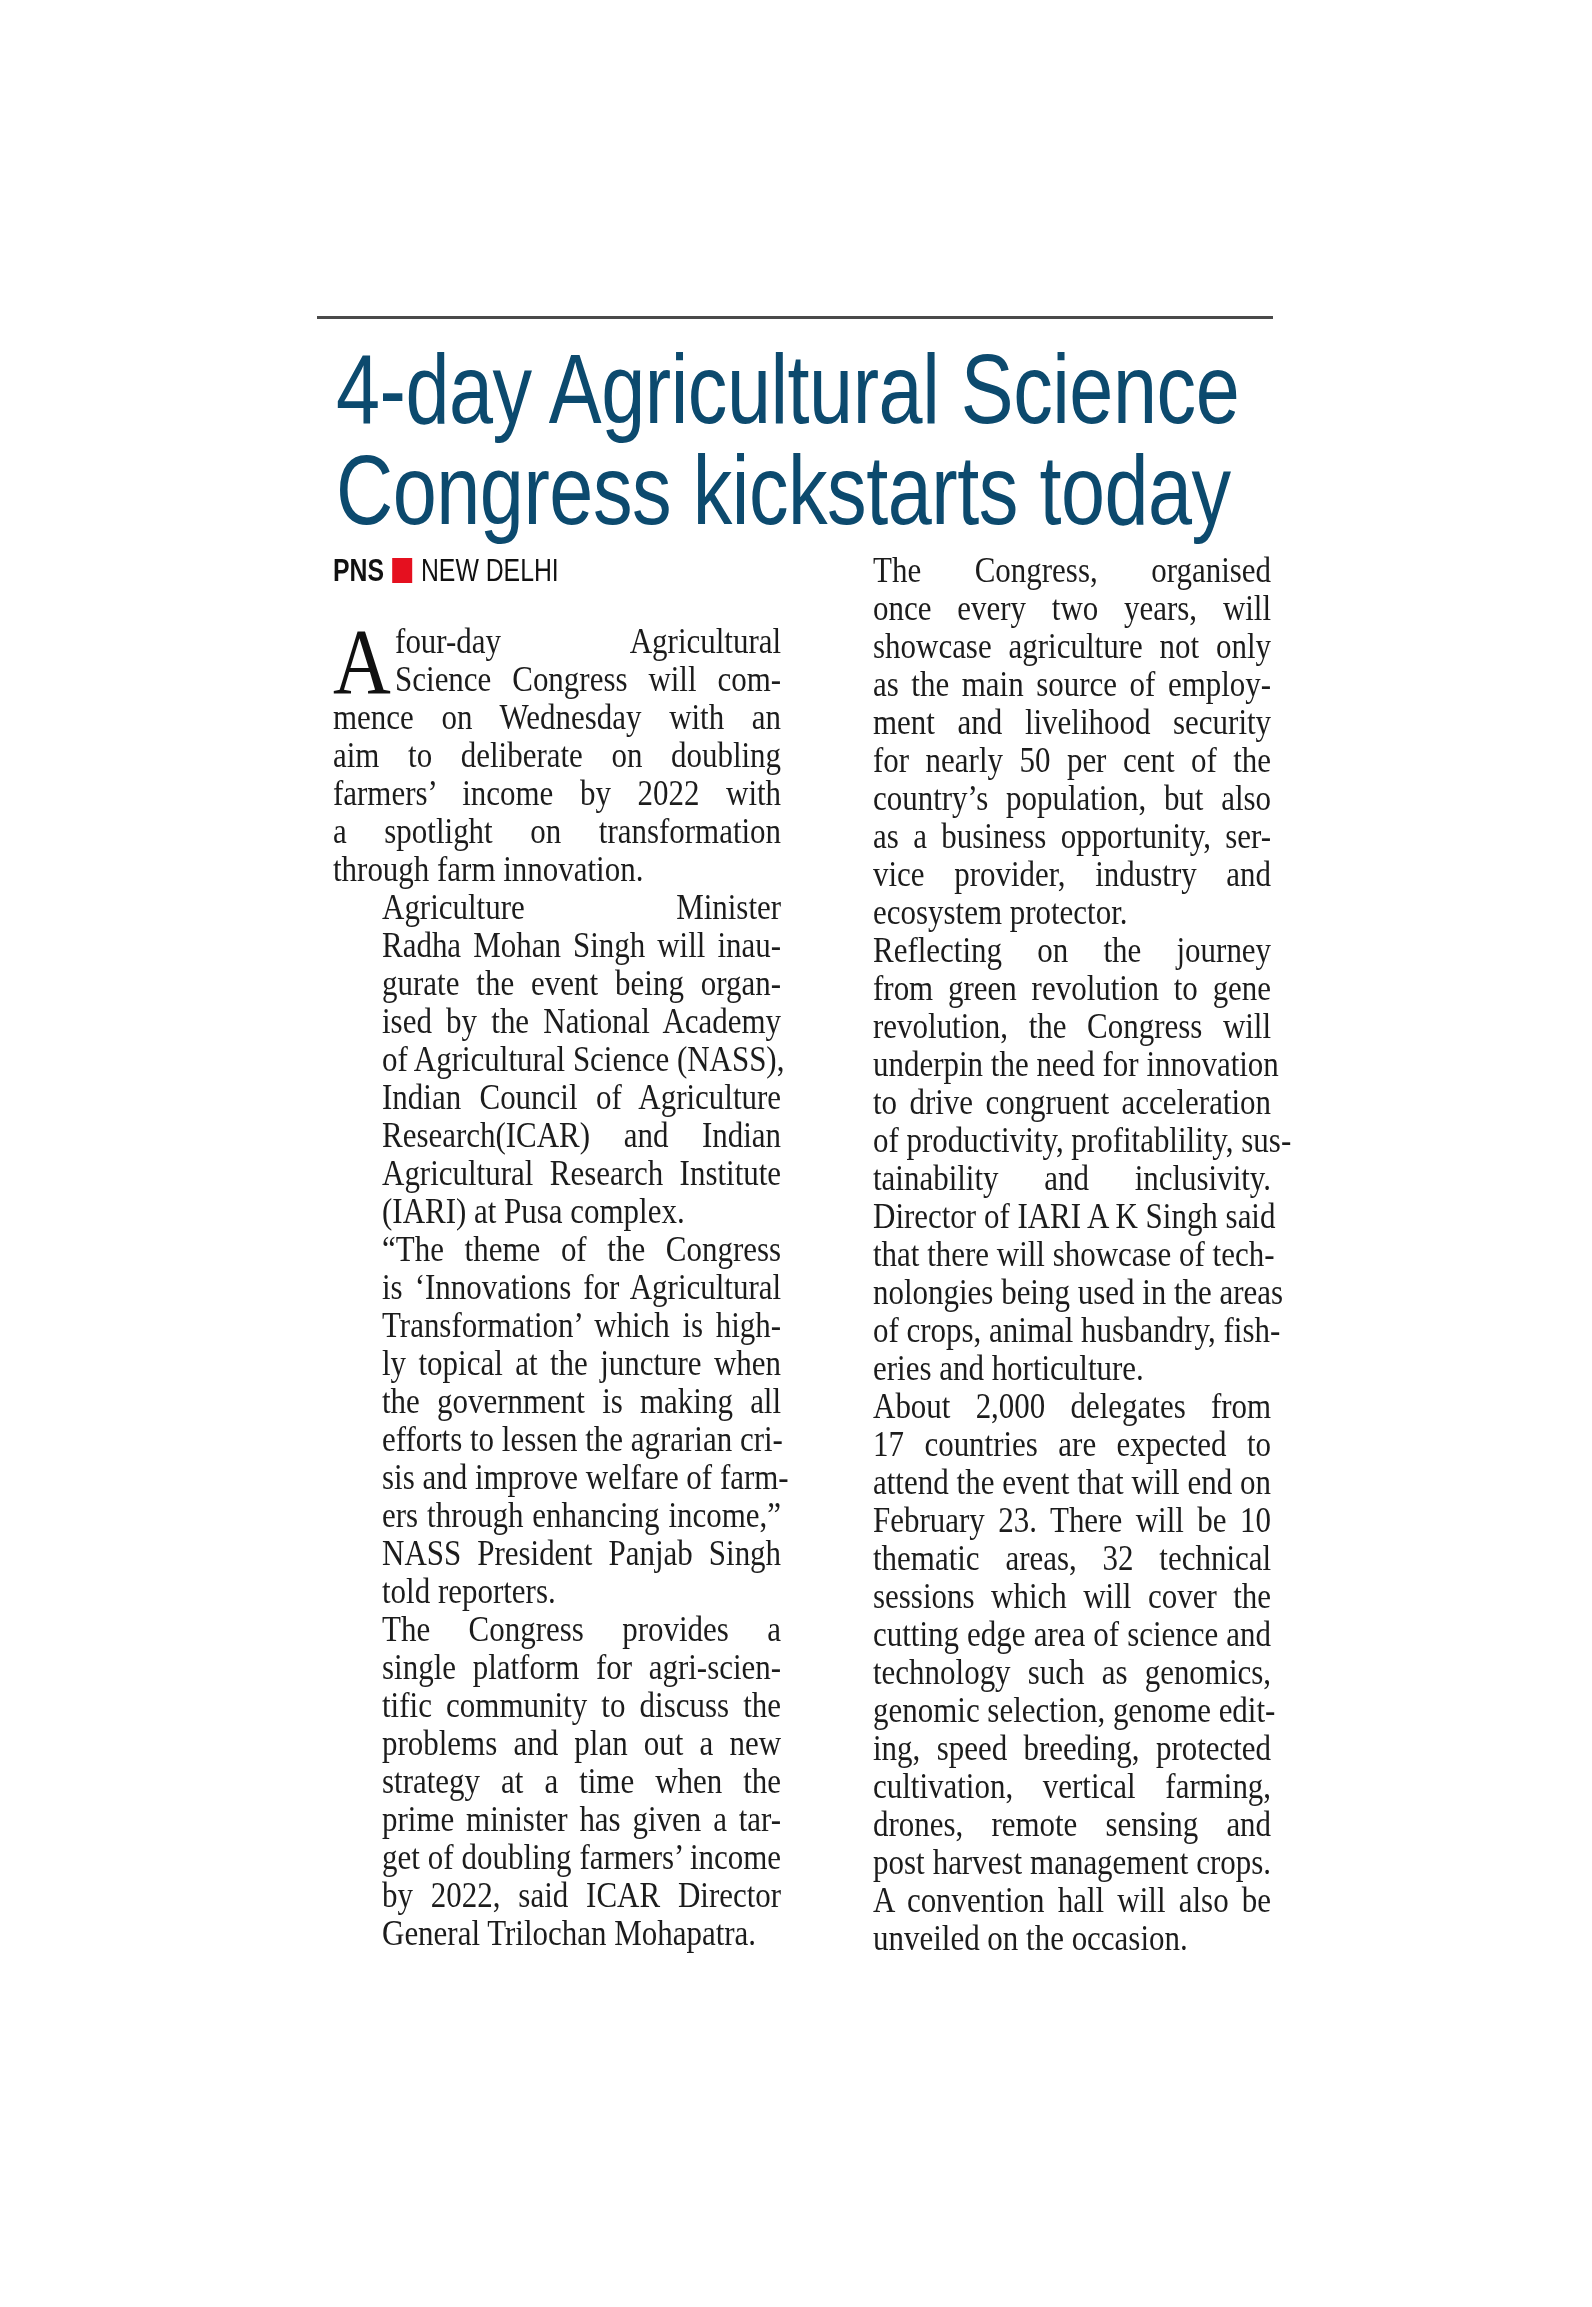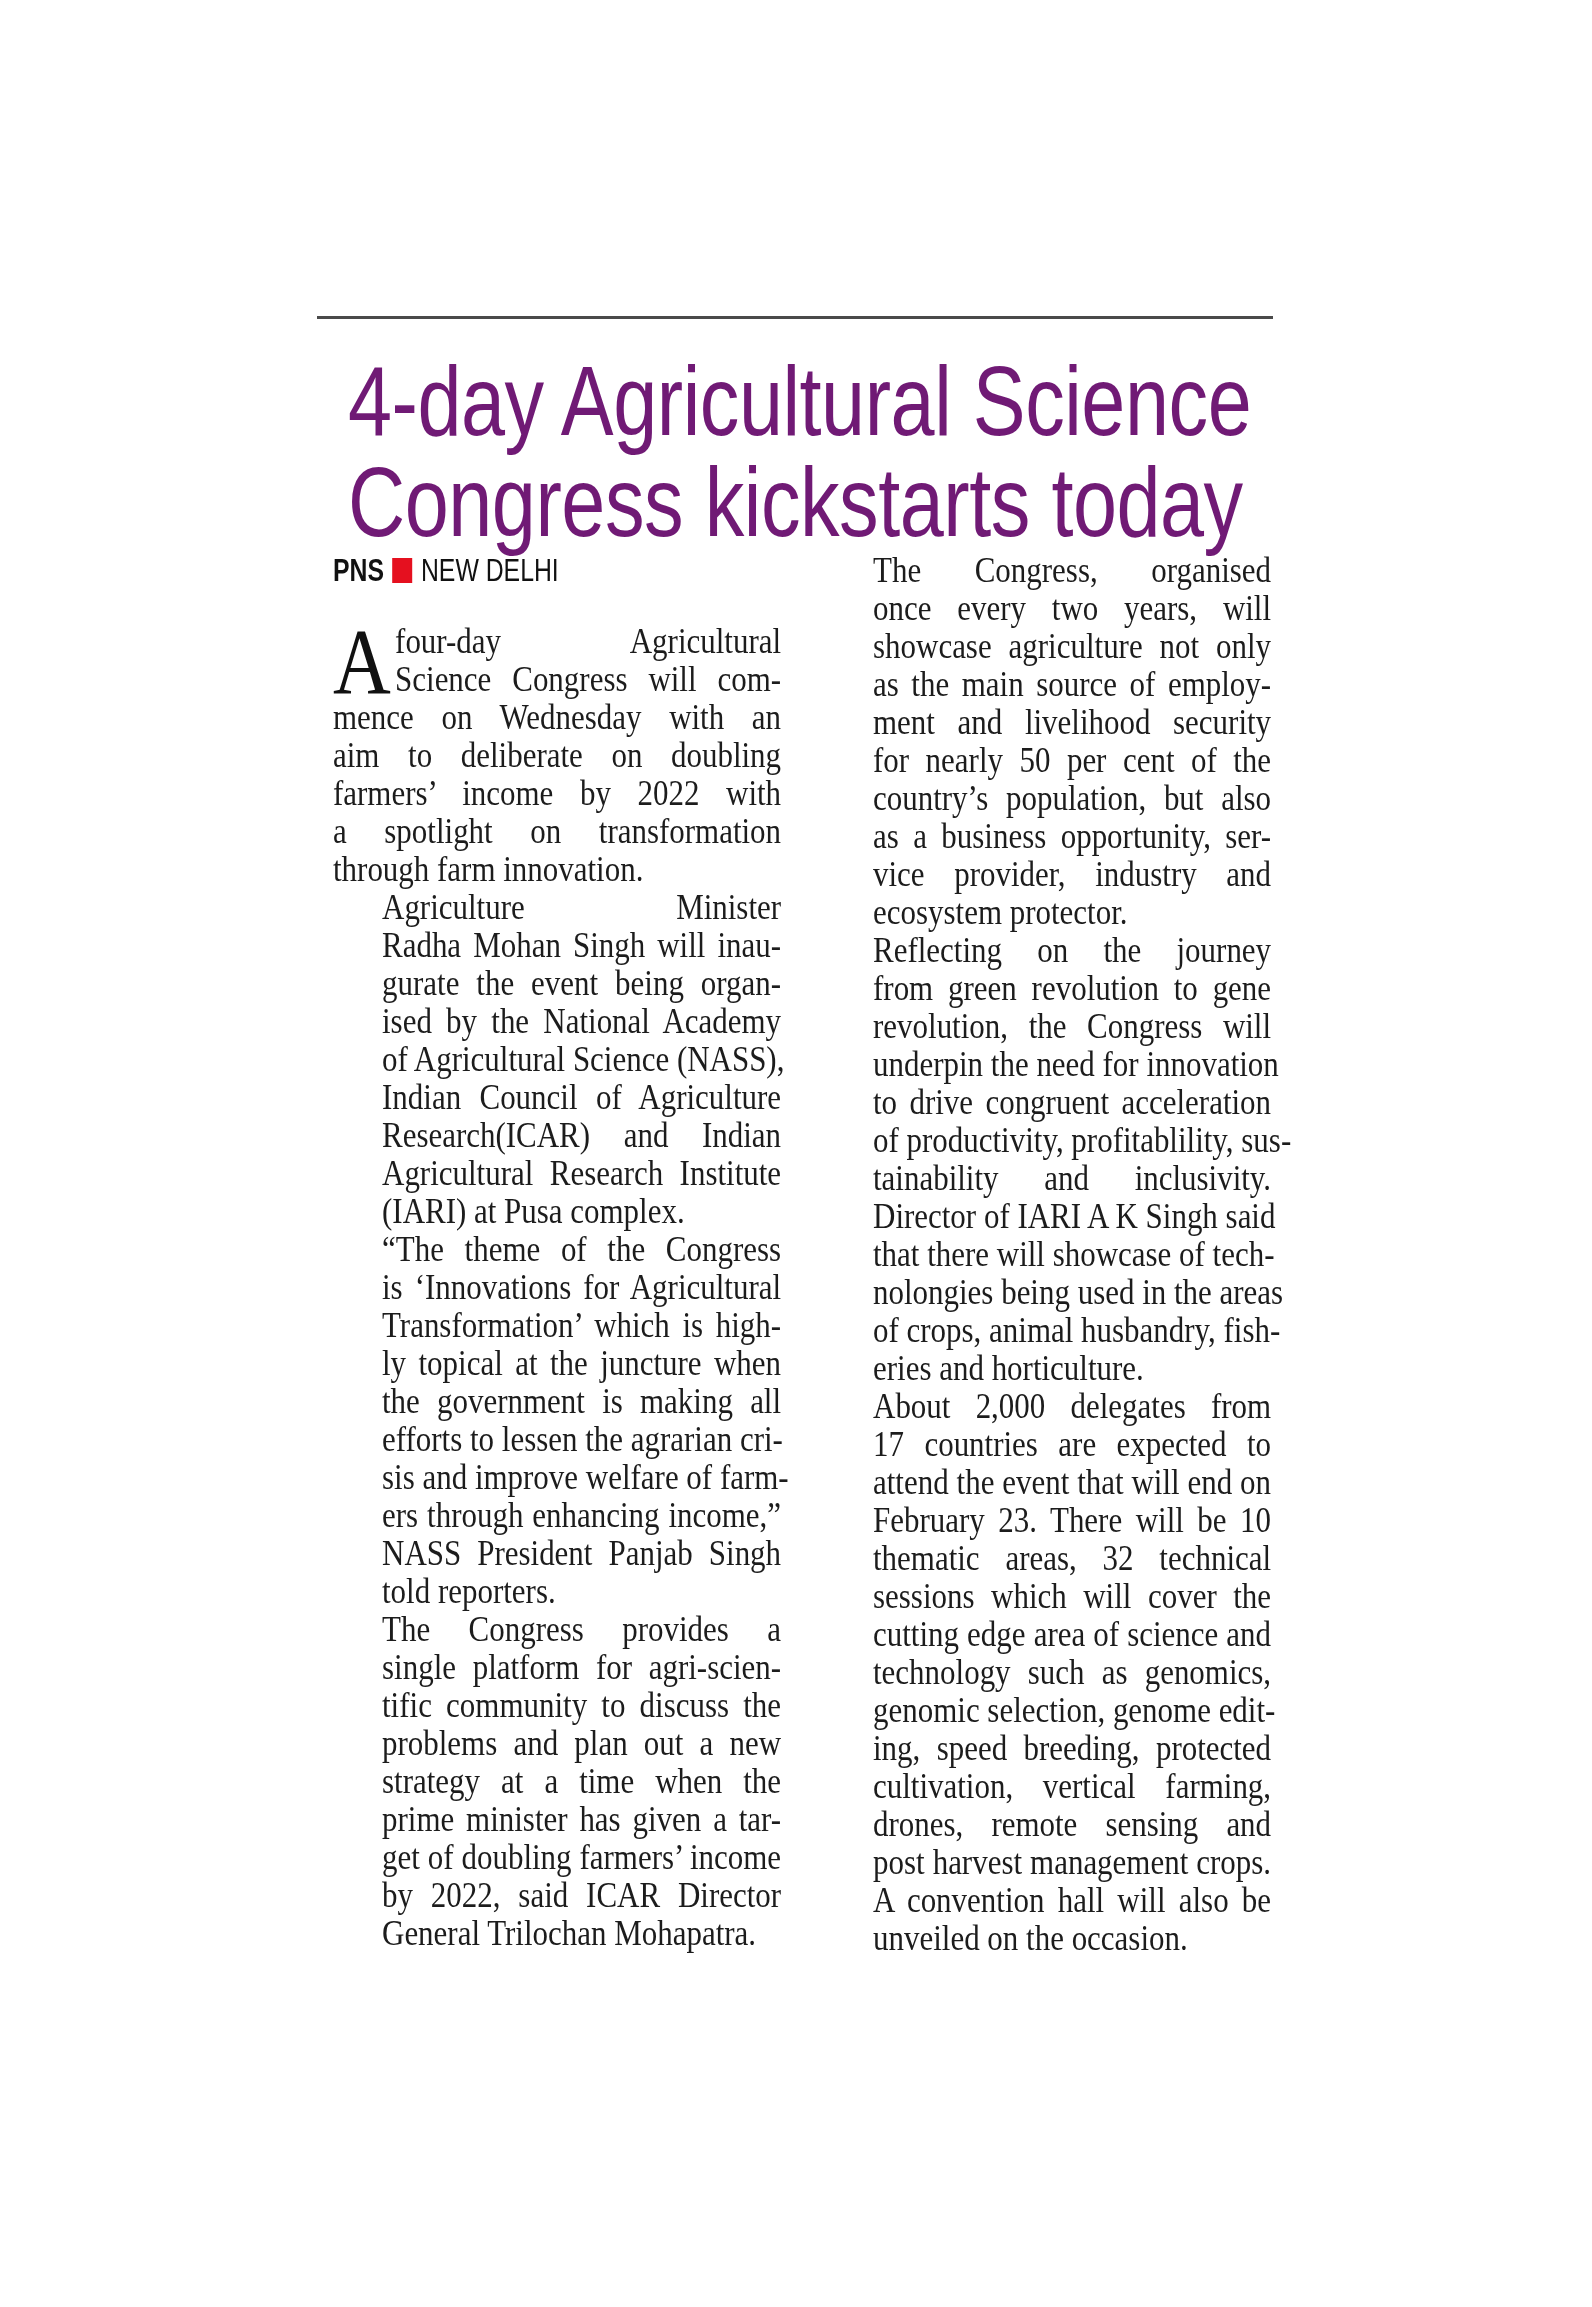--- a/index.html
+++ b/index.html
@@ -20,27 +20,27 @@
       top: 316px;
       width: 956px;
       height: 3.1px;
       background: #4a4a4a;
     }
     .headline {
       position: absolute;
       left: 332px;
       top: 334px;
       width: 956px;
-      margin: 16px;
+      margin: 4px;
       font-family: "Liberation Sans", sans-serif;
       font-weight: 400;
       font-size: 99px;
       line-height: 101px;
       letter-spacing: -0.6px;
-      color: #701a75;
+      color: #0c4a6e;
       white-space: nowrap;
     }
     .headline .hl-line {
       display: block;
       transform-origin: left center;
       transform: scaleX(0.80);
     }
     .byline {
       position: absolute;
       left: 333px;

